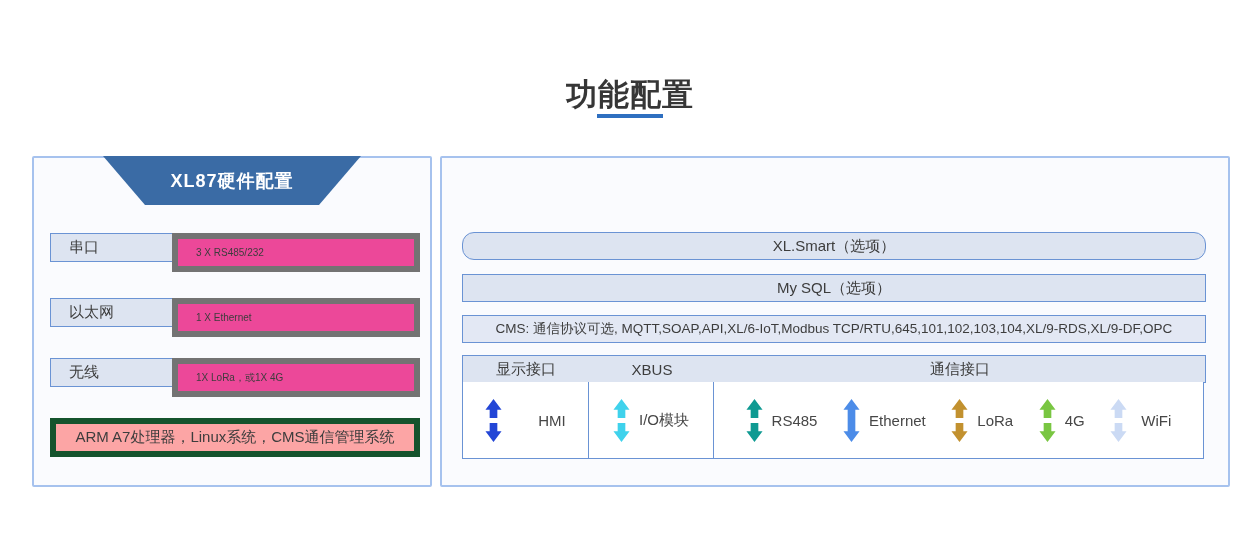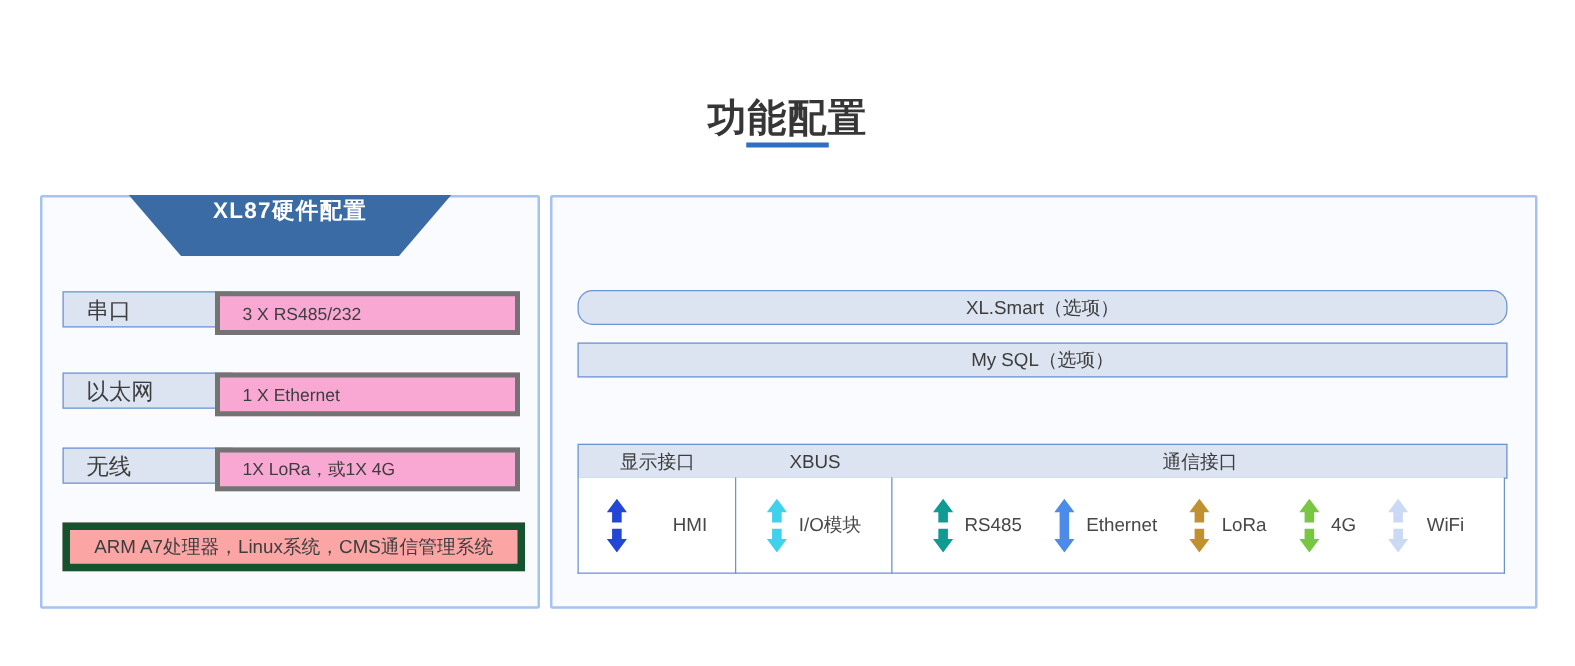--- a/index.html
+++ b/index.html
@@ -18,38 +18,38 @@
   
   .panel{
     position:absolute;top:156px;height:327px;background:#fafbfe;
     border:2px solid #a6c2ee;border-radius:2px;
   }
   .panel-left{left:32px;width:396px;}
   .panel-right{left:440px;width:786px;}
   .trapezoid{
     position:absolute;top:-2px;left:50%;transform:translateX(-50%);
     height:49px;background:#3a6ba5;color:#ffffff;
-    display:flex;justify-content:center;
+    display:flex;align-items:center;justify-content:center;
     font-size:18px;font-weight:bold;letter-spacing:1px;
   }
   .trap-l{width:258px;clip-path:polygon(0 0,100% 0,216px 100%,42px 100%);}
   .trap-r{width:276px;clip-path:polygon(0 0,100% 0,234px 100%,42px 100%);}
   
   .hw-row{position:absolute;left:16px;height:29px;}
   .hw-label{
     position:absolute;left:0;top:0;width:116px;height:27px;
     background:#dde4f1;border:1px solid #6a93d4;
     display:flex;align-items:center;padding-left:18px;box-sizing:content-box;
-    font-size:18px;color:#3d3d3d;
+    font-size:15px;color:#3d3d3d;
   }
   .hw-value{
     position:absolute;left:122px;top:0;width:218px;height:27px;
-    background:#f9a8d4;border:4px solid #737373;
+    background:#ec4899;border:6px solid #737373;
     display:flex;align-items:center;padding-left:18px;
-    font-size:14px;color:#3d3d3d;
+    font-size:10px;color:#3d3d3d;
   }
   .hw-footer{
     position:absolute;left:16px;top:260px;width:358px;height:27px;
     background:#fca5a5;border:6px solid #14532d;
     display:flex;align-items:center;justify-content:center;
     font-size:15px;color:#3d3d3d;
   }
   
   .fn-bar{
     position:absolute;left:20px;width:742px;height:26px;
@@ -111,20 +111,21 @@
     <div class="hw-value">1X LoRa，或1X 4G</div>
   </div>
 
   <div class="hw-footer">ARM A7处理器，Linux系统，CMS通信管理系统</div>
 </div>
 
 <div class="panel panel-right">
 
   <div class="fn-bar bar-xlsmart">XL.Smart（选项）</div>
   <div class="fn-bar bar-mysql">My SQL（选项）</div>
+  <div class="fn-bar bar-cms">CMS: 通信协议可选, MQTT,SOAP,API,XL/6-IoT,Modbus TCP/RTU,645,101,102,103,104,XL/9-RDS,XL/9-DF,OPC</div>
 
   <div class="grid-header">
     <div class="col col-1">显示接口</div>
     <div class="col col-2">XBUS</div>
     <div class="col col-3">通信接口</div>
   </div>
 
   <div class="grid-body">
 
     <div class="grid-cell cell-1">

